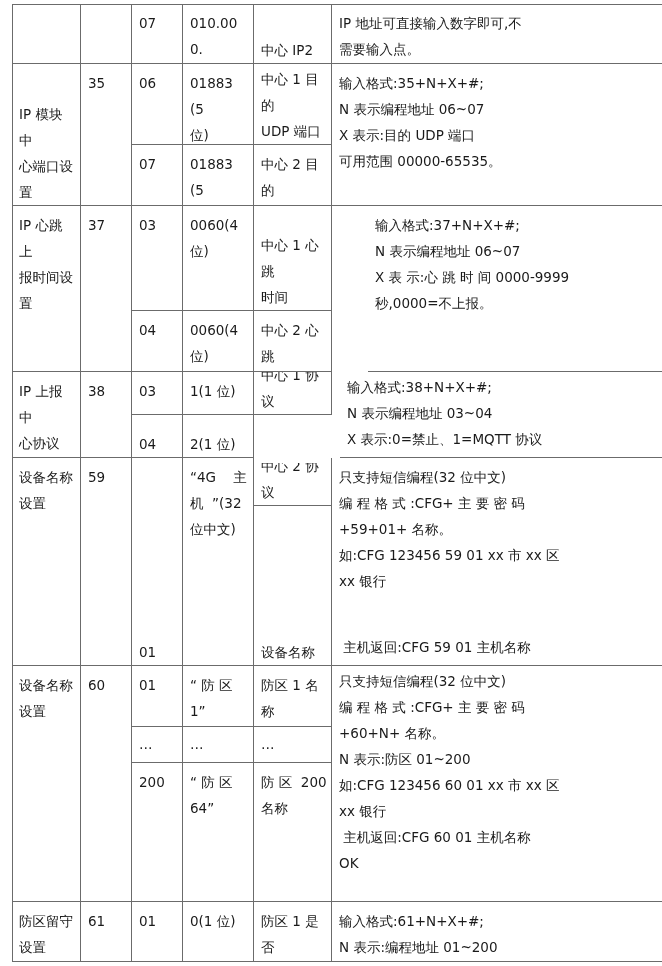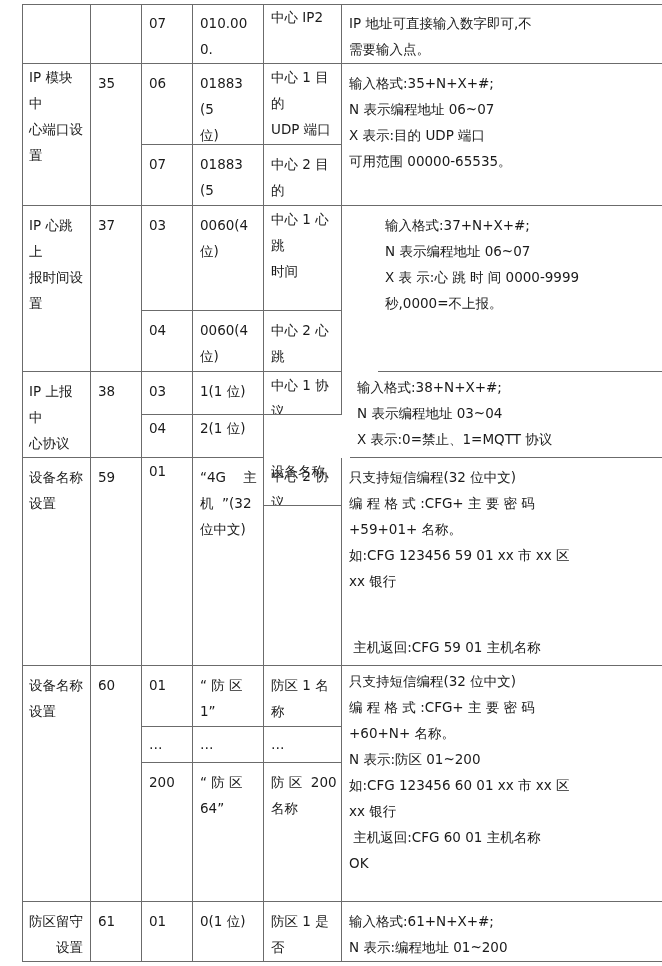--- a/index.html
+++ b/index.html
@@ -1,21 +1,21 @@
 <!DOCTYPE html>
 <html><head>
 <meta charset="utf-8">
 <style>
   html,body{margin:0;padding:0;background:#ffffff;}
   body{width:662px;height:966px;overflow:hidden;position:relative;
        font-family:"DejaVu Sans","Liberation Sans",sans-serif;color:#1a1a1a;}
-  .page{position:absolute;left:18px;top:0;width:547px;height:966px;}
+  .page{position:absolute;left:8px;top:0;width:547px;height:966px;}
   .cell{position:absolute;box-sizing:border-box;border-right:1px solid #6b6b6b;border-bottom:1px solid #6b6b6b;
         font-size:13.5px;line-height:26px;padding:6px 7px 0 7px;overflow:hidden;white-space:normal;word-break:break-all;}
-  .vc{display:flex;align-items:flex-start;padding-top:0;}
+  .vc{display:flex;align-items:flex-end;padding-top:0;}
   .ln{display:block;}
   .outline{position:absolute;left:4px;top:4px;width:654px;height:958px;box-sizing:border-box;
            border-left:1px solid #6b6b6b;border-top:1px solid #6b6b6b;pointer-events:none;}
 </style>
 </head>
 <body>
 
 <div class="page">
 
   <div class="cell" style="left:4px;top:4px;width:69px;height:60px;"></div>
@@ -215,21 +215,21 @@
     <span class="ln">只支持短信编程(32 位中文)</span>
     <span class="ln">编 程 格 式 :CFG+ 主 要 密 码</span>
     <span class="ln">+60+N+ 名称。</span>
     <span class="ln">N 表示:防区 01~200</span>
     <span class="ln">如:CFG 123456 60 01 xx 市 xx 区</span>
     <span class="ln">xx 银行</span>
     <span class="ln" style="white-space:pre;"> 主机返回:CFG 60 01 主机名称</span>
     <span class="ln">OK</span>
   </div>
 
-  <div class="cell" style="left:4px;top:902px;width:69px;height:60px;text-align:right;">
+  <div class="cell" style="left:4px;top:902px;width:69px;height:60px;">
     <span class="ln">防区留守</span>
     <span class="ln">设置</span>
   </div>
   <div class="cell" style="left:73px;top:902px;width:51px;height:60px;">
     <span>61</span>
   </div>
   <div class="cell" style="left:124px;top:902px;width:51px;height:60px;">
     <span>01</span>
   </div>
   <div class="cell" style="left:175px;top:902px;width:71px;height:60px;">

